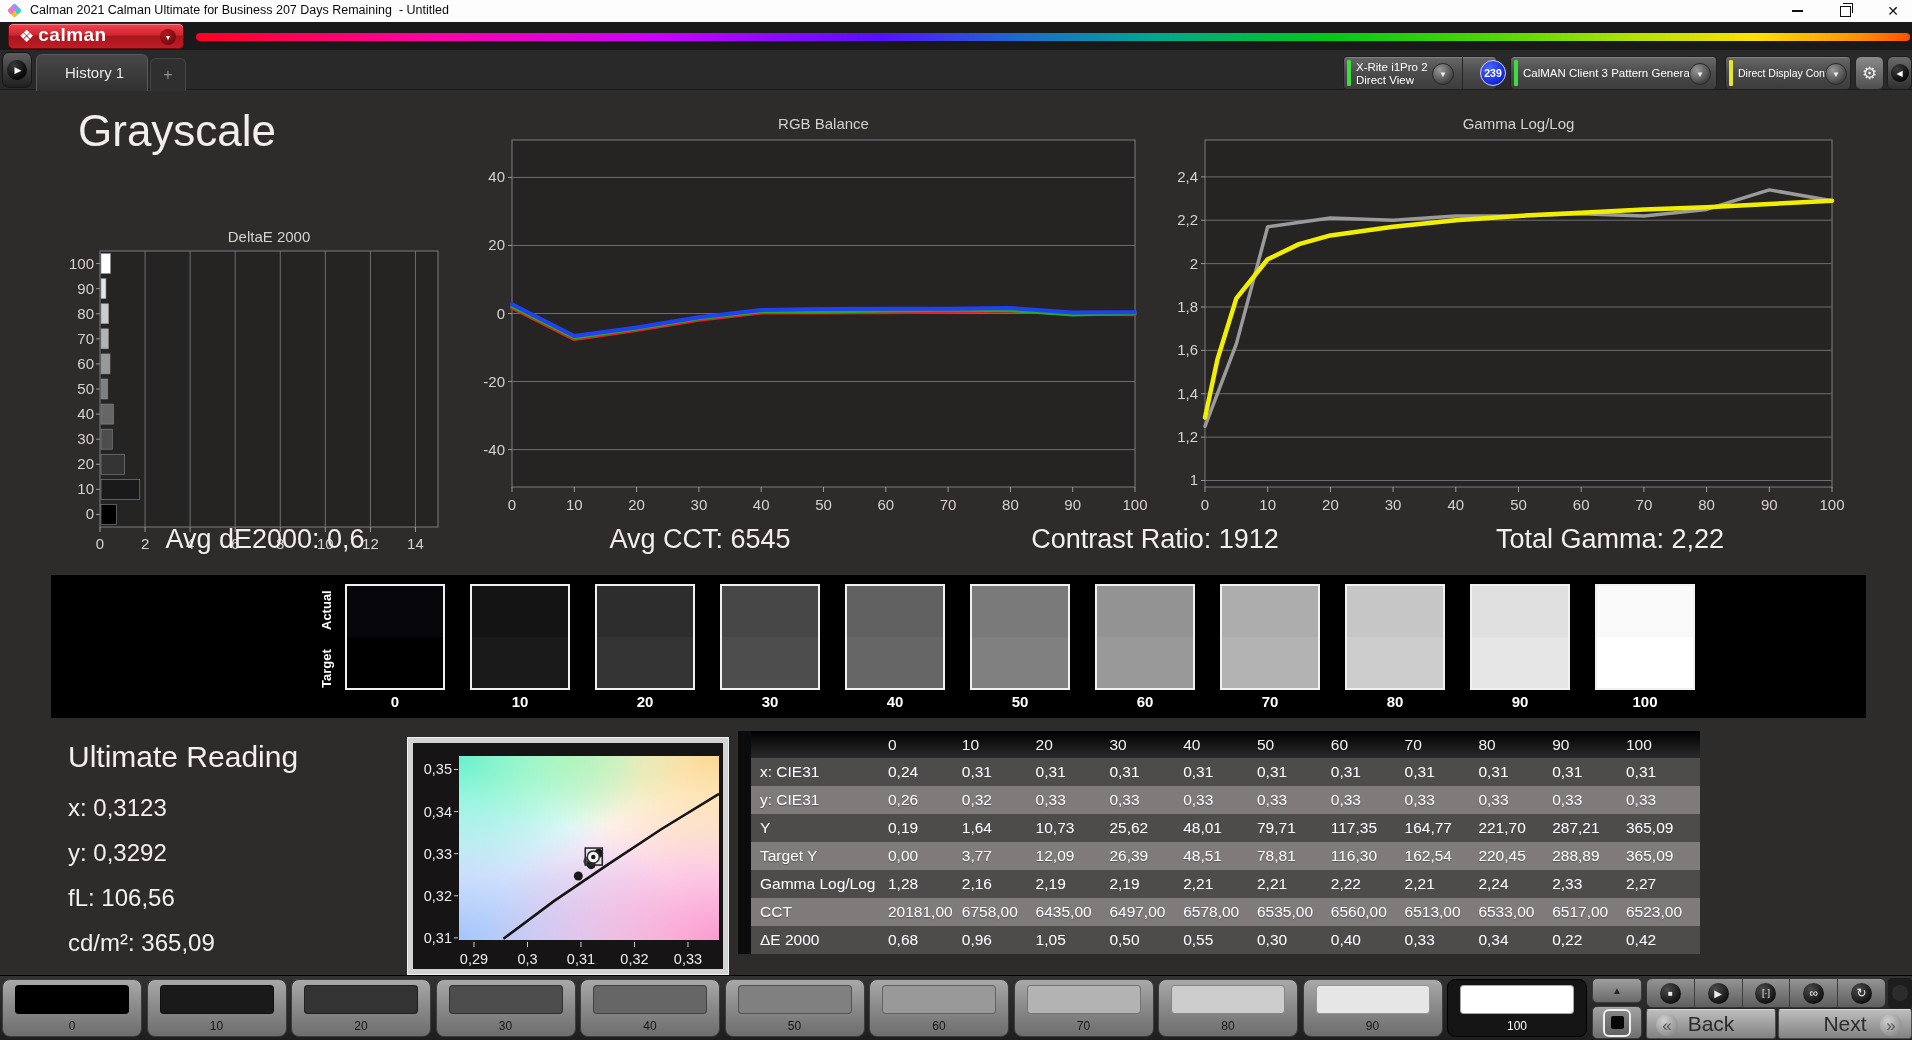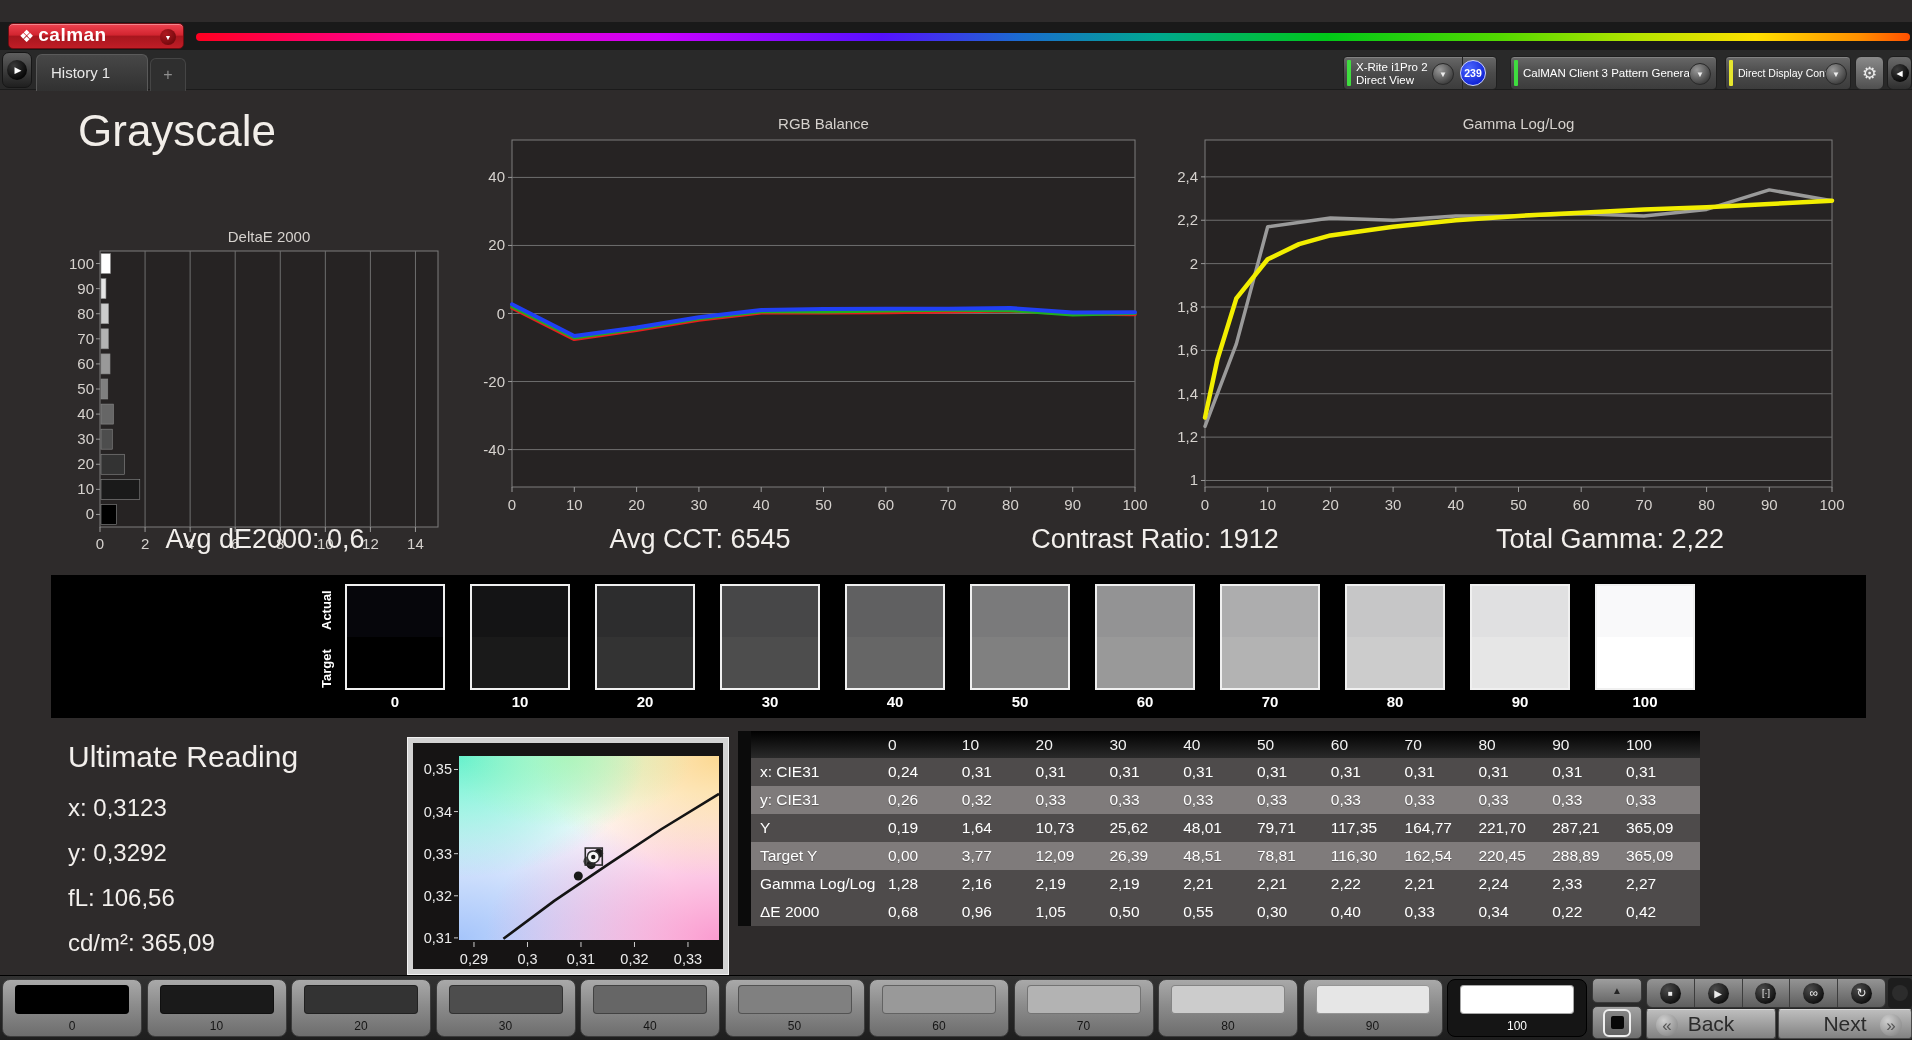--- a/index.html
+++ b/index.html
@@ -33,36 +33,36 @@
            background:linear-gradient(90deg,#ff0020 0%,#ff00a0 13%,#cc00ff 27%,#5510ff 40%,#1b6bd0 48%,#00a890 56%,#00c818 66%,#52d800 76%,#b4e400 84%,#ffe000 91%,#ff9000 97%,#ff5000 100%);}
   
   #tabbar{position:absolute;left:0;top:50px;width:1912px;height:40px;background:#292929;border-bottom:1px solid #1b1b1b;box-sizing:border-box;}
   #tab-scroll{position:absolute;left:2px;top:2px;width:30px;height:36px;border-radius:7px;
               background:linear-gradient(#5e5e5e,#1f1f1f);border:1px solid #161616;box-sizing:border-box;
               display:flex;align-items:center;justify-content:center;}
   #tab-scroll .circ{width:20px;height:20px;border-radius:50%;background:radial-gradient(circle at 35% 30%,#3a3a3a,#050505 75%);
               display:flex;align-items:center;justify-content:center;color:#fff;font-size:9px;padding-left:2px;box-sizing:border-box;}
   #tab-history{position:absolute;left:36px;top:4px;width:112px;height:37px;border-radius:6px 6px 0 0;
                background:linear-gradient(#474747,#313131);border:1px solid #5a5a5a;border-bottom:none;box-sizing:border-box;
-               font-size:15px;color:#e8e8e8;line-height:35px;padding-left:14px;}
+               font-size:15px;color:#e8e8e8;line-height:35px;padding-left:28px;}
   #tab-add{position:absolute;left:150px;top:8px;width:36px;height:33px;border-radius:6px 6px 0 0;
            background:#2f2f2f;border:1px solid #454545;border-bottom:none;box-sizing:border-box;
            color:#8f8f8f;font-size:16px;text-align:center;line-height:31px;}
   .devbox{position:absolute;top:6px;height:34px;border-radius:4px;box-sizing:border-box;
           background:linear-gradient(#686868 0%,#4b4b4b 50%,#3c3c3c 100%);
           border:1px solid #1f1f1f;box-shadow:inset 0 1px 0 rgba(255,255,255,.18);}
   .devaccent{position:absolute;left:3px;top:3px;width:4px;height:26px;border-radius:1px;}
   .devtext{position:absolute;left:12px;top:4px;font-size:11.5px;line-height:13px;color:#fff;white-space:nowrap;}
   .devtext1{position:absolute;left:12px;top:10px;font-size:11.5px;color:#fff;white-space:nowrap;}
   .chev{position:absolute;width:22px;height:22px;top:6px;border-radius:50%;
         background:radial-gradient(circle at 35% 30%,#989898,#3c3c3c 78%);border:1px solid #292929;box-sizing:border-box;
         display:flex;align-items:center;justify-content:center;font-size:8px;color:#ededed;}
   #meter-box{left:1343px;width:154px;}
   #meter-divider{position:absolute;left:118px;top:0;width:1px;height:32px;background:#252525;}
-  #meter-badge{position:absolute;left:116px;top:3px;width:26px;height:26px;border-radius:50%;
+  #meter-badge{position:absolute;left:136px;top:3px;width:26px;height:26px;border-radius:50%;
                background:radial-gradient(circle at 35% 30%,#4a66ff,#1326d6 72%);
                border:1.5px solid #ccd4ff;box-sizing:border-box;color:#fff;font-size:10.5px;font-weight:bold;
                display:flex;align-items:center;justify-content:center;}
   #pattern-box{left:1510px;width:207px;}
   #display-box{left:1725px;width:126px;}
   #gear-btn{position:absolute;left:1855px;top:6px;width:29px;height:34px;border-radius:6px;
             background:linear-gradient(#8a8a8a,#4f4f4f);border:1px solid #242424;box-sizing:border-box;
             display:flex;align-items:center;justify-content:center;color:#ececec;font-size:17px;}
   #collapse-btn{position:absolute;left:1887px;top:6px;width:25px;height:34px;border-radius:6px;
             background:linear-gradient(#6a6a6a,#2f2f2f);border:1px solid #1d1d1d;box-sizing:border-box;
@@ -140,20 +140,35 @@
           display:flex;align-items:center;justify-content:center;color:#555;font-size:17px;line-height:1;}
   #back-btn .navchev{position:absolute;left:9px;top:4px;}
   #next-btn .navchev{position:absolute;right:9px;top:4px;}
   svg text{font-family:"Liberation Sans",sans-serif;}
 </style>
 </head>
 <body>
 
 <div id="root">
 
+  <div id="titlebar">
+    <div class="app-icon"></div>
+    <span id="window-title">Calman 2021 Calman Ultimate for Business 207 Days Remaining  - Untitled</span>
+    <div id="winbtns">
+      <span class="wb">
+          <i class="min-glyph"></i>
+        </span>
+      <span class="wb">
+          <i class="res-glyph"></i>
+        </span>
+      <span class="wb">
+          <span class="cls-glyph">✕</span>
+        </span>
+    </div>
+  </div>
 
   <div id="logobar">
     <div id="brand-btn">
       <span id="brand-diamond">❖</span>
       <span id="brand-name">calman</span>
       <span id="brand-drop">▼</span>
     </div>
     <div id="rainbow"></div>
   </div>
 
@@ -511,20 +526,35 @@
         <div class="tcell">2,19</div>
         <div class="tcell">2,19</div>
         <div class="tcell">2,21</div>
         <div class="tcell">2,21</div>
         <div class="tcell">2,22</div>
         <div class="tcell">2,21</div>
         <div class="tcell">2,24</div>
         <div class="tcell">2,33</div>
         <div class="tcell">2,27</div>
       </div>
+      <div class="trow rlight">
+        <div class="tstrip"></div>
+        <div class="tlabel">CCT</div>
+        <div class="tcell">20181,00</div>
+        <div class="tcell">6758,00</div>
+        <div class="tcell">6435,00</div>
+        <div class="tcell">6497,00</div>
+        <div class="tcell">6578,00</div>
+        <div class="tcell">6535,00</div>
+        <div class="tcell">6560,00</div>
+        <div class="tcell">6513,00</div>
+        <div class="tcell">6533,00</div>
+        <div class="tcell">6517,00</div>
+        <div class="tcell">6523,00</div>
+      </div>
       <div class="trow rdark">
         <div class="tstrip"></div>
         <div class="tlabel">ΔE 2000</div>
         <div class="tcell">0,68</div>
         <div class="tcell">0,96</div>
         <div class="tcell">1,05</div>
         <div class="tcell">0,50</div>
         <div class="tcell">0,55</div>
         <div class="tcell">0,30</div>
         <div class="tcell">0,40</div>

